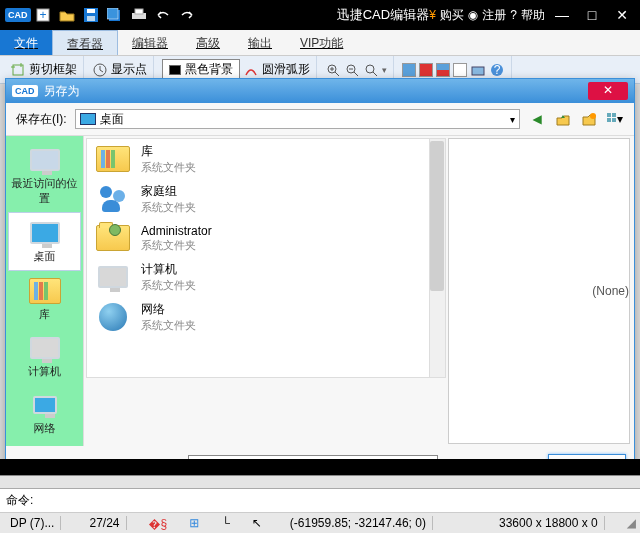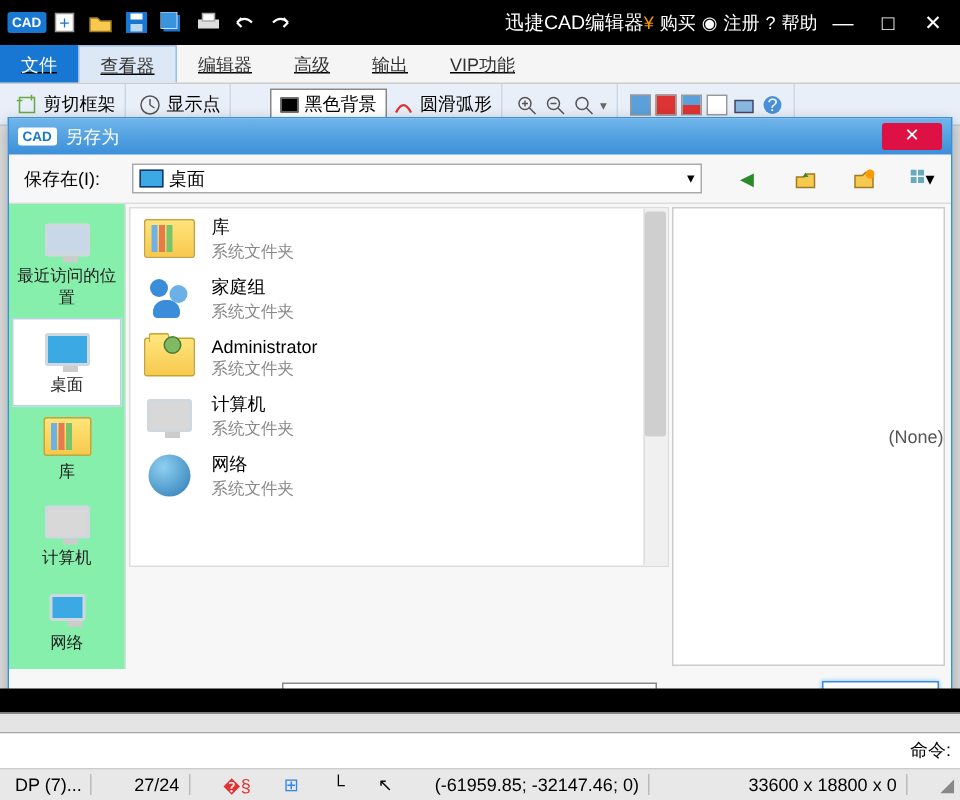--- a/index.html
+++ b/index.html
@@ -17,32 +17,32 @@
 
 .menubar { background:#f5f5f5; height:26px; display:flex; border-bottom:1px solid #ccc;text-decoration:underline; }
 .menubar .tab { padding:5px 14px; color:#333; }
 .menubar .tab.active-file { background:#1877d3; color:#fff; }
 .menubar .tab.active-view { background:#dce8f5; border:1px solid #9cbce0; border-bottom:none; }
 
 
 .ribbon { background:#e8eff8; height:28px; display:flex; align-items:center; border-bottom:1px solid #bcd; padding:0 4px; gap:2px; }
 .ribbon .grp { display:flex; align-items:center; border-right:1px solid #cbd8e8; padding:0 6px; height:100%; gap:3px; }
 .ribbon-icon { width:16px; height:16px; display:inline-flex; align-items:center; justify-content:center; }
-.ribbon .pill { border:1px solid #888; padding:1px 6px; background:#fff; display:flex; align-items:center; gap:4px;margin-left:18px; }
+.ribbon .pill { border:1px solid #888; padding:1px 6px; background:#fff; display:flex; align-items:center; gap:4px; }
 .ribbon .pill .swatch { width:12px; height:10px; background:#000; border:1px solid #666; }
 .ribbon .color-sq { width:14px; height:14px; border:1px solid #999; }
 
 
 .dialog { position:absolute; left:5px; top:78px; width:630px; background:#f7f7f7; border:1px solid #3b8fd9; box-shadow:0 3px 10px rgba(0,0,0,.3); }
 .dlg-title { background: linear-gradient(#6fb5ea,#3b8fd9); color:#fff; height:24px; display:flex; align-items:center; padding:0 6px; }
 .dlg-title .cad-badge { background:#fff; color:#1877d3; font-size:9px; padding:1px 3px; margin-right:6px; border-radius:2px; font-weight:bold;}
 .dlg-title .spacer { flex:1; }
 .dlg-title .xbtn { background:#d14; color:#fff; width:40px; height:18px; text-align:center; line-height:16px; border-radius:2px; }
 
-.dlg-toprow { display:flex; align-items:center; padding:6px 10px; gap:21px; border-bottom:1px solid #ddd; }
+.dlg-toprow { display:flex; align-items:center; padding:6px 10px; gap:8px; border-bottom:1px solid #ddd; }
 .dlg-toprow .look-in { border:1px solid #aaa; background:#fff; height:20px; flex:1; display:flex; align-items:center; padding:0 4px; gap:4px; }
 .dlg-toprow .monitor { width:16px; height:12px; background:#3ba9e4; border:1px solid #236; }
 .dlg-toprow .tool-icn { width:18px; height:18px; display:inline-flex; align-items:center; justify-content:center; border:1px solid transparent; }
 
 .dlg-body { display:flex; }
 .places { width:78px; background:#86efac; border-right:1px solid #ddd; padding:4px 0; }
 .place { text-align:center; padding:6px 2px; cursor:default; }
 .place.selected { background:#fff; border:1px solid #bcd0e8; margin:0 2px; }
 .place .pic { width:32px; height:28px; margin:0 auto 2px; display:flex; align-items:center; justify-content:center; }
 .place .lbl { font-size:11px; color:#222; }
@@ -62,21 +62,21 @@
 .field-row .fctrl { border:1px solid #888; background:#fff; height:20px; flex:0 0 250px; display:flex; align-items:center; padding:0 4px; justify-content:space-between; }
 .field-row .fctrl .dd { font-size:10px; }
 .dlg-btn { border:1px solid #888; background:linear-gradient(#fefefe,#e4e4e4); height:22px; width:78px; text-align:center; line-height:20px; }
 .red-box { border:2px solid #d00; padding:3px; display:flex; align-items:center; gap:10px; }
 
 .scroll-track { position:absolute; right:0; top:0; bottom:0; width:16px; background:#f0f0f0; border-left:1px solid #ddd; }
 .scroll-thumb { position:absolute; right:1px; width:14px; background:#cfcfcf; border-radius:2px; }
 
 
 .status { position:absolute; bottom:0; left:0; right:0; background:#e8e8e8; border-top:1px solid #aaa; }
-.cmdline { padding:3px 6px; border-bottom:1px solid #ccc; background:#fff;text-align:right; }
+.cmdline { padding:3px 6px; border-bottom:1px solid #ccc; background:#fff; }
 .stat2 { display:flex; align-items:center; height:20px; font-size:11px; gap:22px; padding:0 4px; }
 .stat2 .cell { border-right:1px solid #bbb; padding:0 6px; }
 .stat2 .filler { flex:1; }
 .tab-strip { position:absolute; left:0; bottom:40px; right:0; height:34px; background:#000;}
 .tab-strip-inner{ background:#e4e4e4; height:18px; margin-top:16px; border-top:1px solid #888;}
 
 .folder-icn { width:34px; height:26px; background:linear-gradient(#ffe47a,#f7c94e); border:1px solid #caa433; border-radius:2px; position:relative; }
 .folder-icn::before{content:""; position:absolute; top:-4px; left:2px; width:12px; height:5px; background:#ffe47a; border:1px solid #caa433; border-bottom:none; border-radius:2px 2px 0 0;}
 .lib-icn { width:34px; height:26px; background:linear-gradient(#ffe47a,#f7c94e); border:1px solid #caa433; border-radius:2px; position:relative;}
 .lib-icn .bar{position:absolute; left:4px; top:3px; width:4px; height:18px; background:#6eb1e4;}

